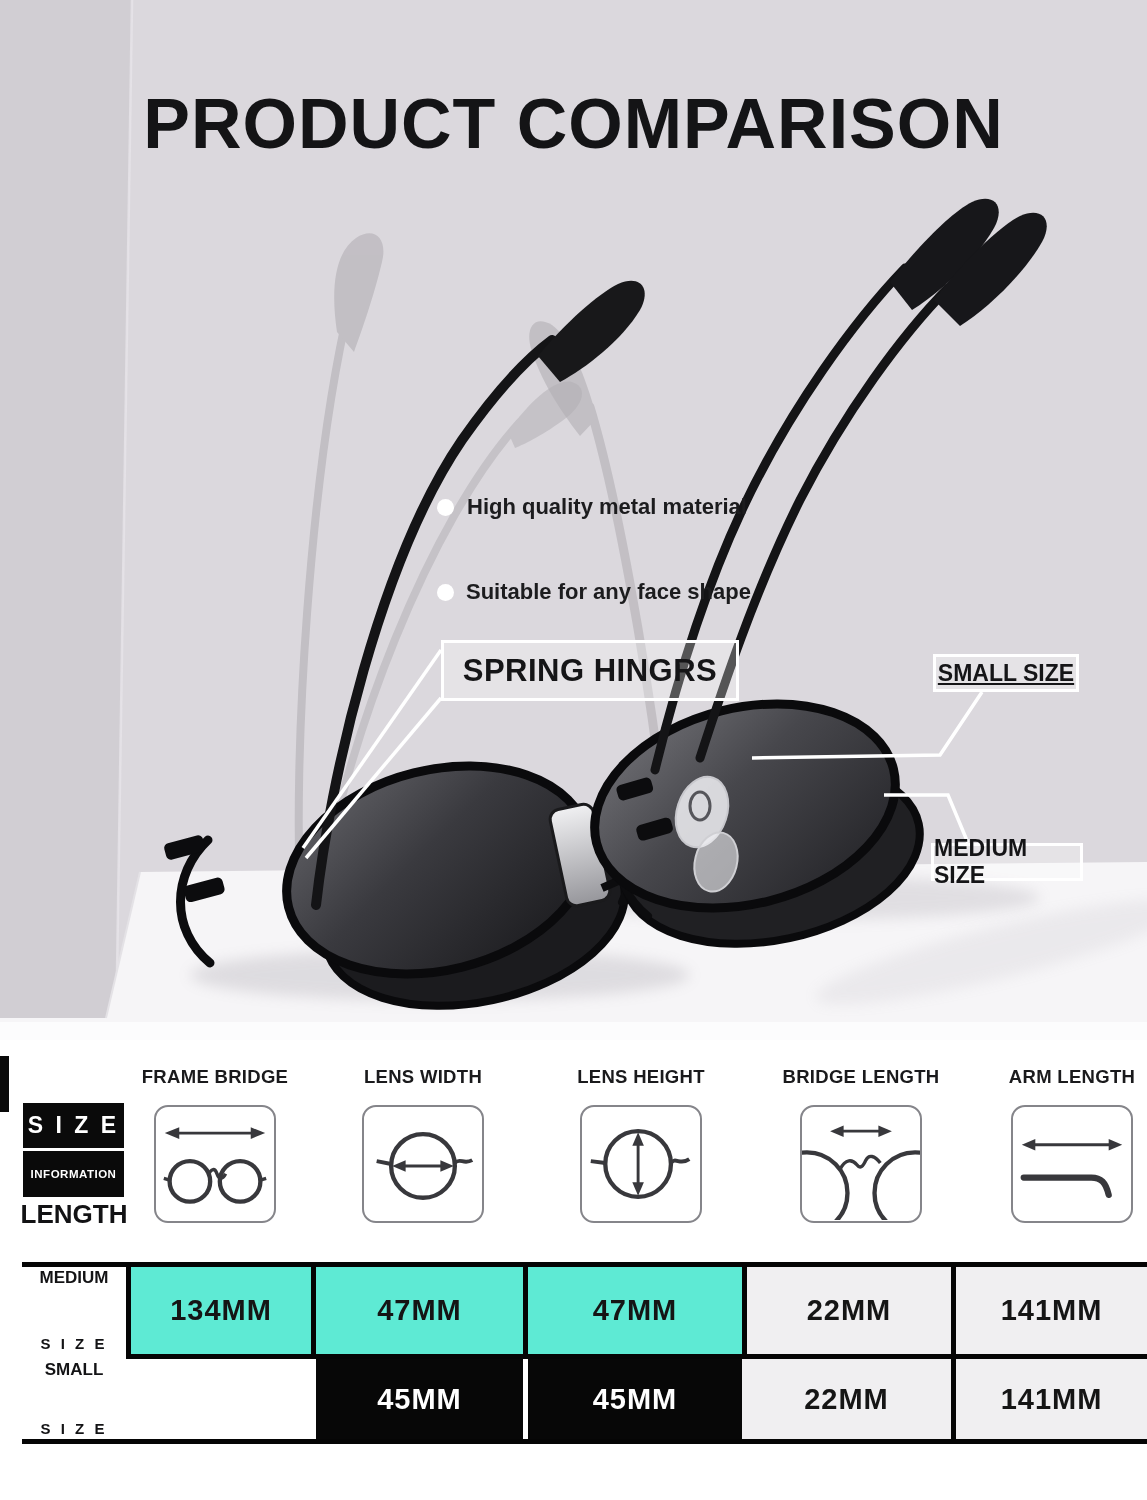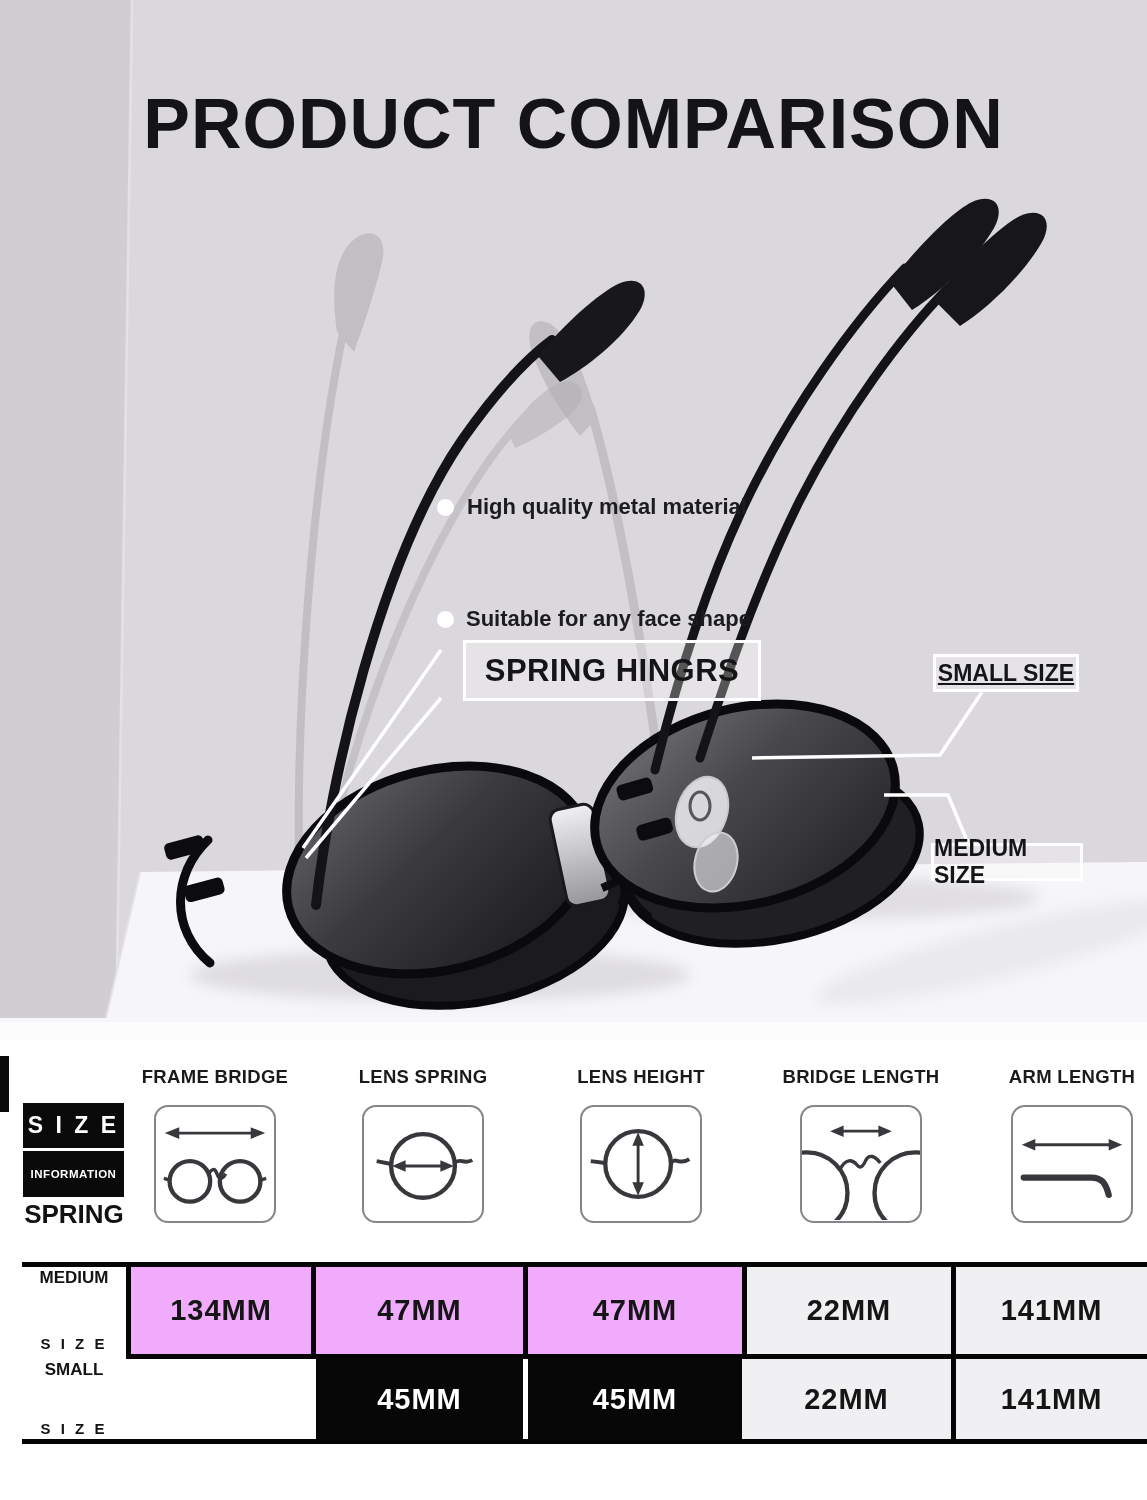--- a/index.html
+++ b/index.html
@@ -7,21 +7,21 @@
         font-family:"Liberation Sans",sans-serif;}
   .photo-svg{position:absolute;left:0;top:0;width:1147px;height:1040px;display:block;}
   .abs{position:absolute;}
   .page-title{left:0;top:84px;width:1147px;text-align:center;font-size:70px;font-weight:bold;
               letter-spacing:1px;color:#141416;}
   .feature{left:437px;display:flex;align-items:center;gap:13px;}
   .feature .dot{width:17px;height:17px;border-radius:50%;background:#ffffff;flex:0 0 auto;}
   .feature .ftext{font-size:22px;font-weight:bold;color:#1c1c1e;white-space:nowrap;}
   .callout{border:3px solid #ffffff;background:rgba(255,255,255,0.28);display:flex;
            align-items:center;justify-content:center;color:#151517;font-weight:bold;box-sizing:border-box;}
-  .spring-box{left:441px;top:640px;width:298px;height:61px;font-size:31px;letter-spacing:0.5px;margin-left:22px;}
+  .spring-box{left:441px;top:640px;width:298px;height:61px;font-size:31px;letter-spacing:0.5px;}
   .small-box{left:933px;top:654px;width:146px;height:38px;font-size:23px;text-decoration:underline;}
   .medium-box{left:931px;top:843px;width:152px;height:38px;font-size:23px;}
   
   .accent-bar{left:0;top:1056px;width:9px;height:56px;background:#0a0a0a;}
   .size-black{left:23px;width:101px;background:#0a0a0a;color:#ffffff;display:flex;
               align-items:center;justify-content:center;font-weight:bold;}
   .size-line1{top:1103px;height:45px;font-size:23px;letter-spacing:3px;}
   .size-line2{top:1151px;height:46px;font-size:11.5px;letter-spacing:0.5px;}
   .size-choose{left:19px;top:1199px;width:110px;text-align:center;font-size:26px;
                font-weight:bold;color:#121214;}
@@ -29,21 +29,21 @@
               letter-spacing:0.3px;color:#1a1a1c;}
   .icon-box{top:1105px;width:122px;height:118px;border:2px solid #85858a;border-radius:14px;
             background:#ffffff;box-sizing:border-box;display:flex;align-items:center;justify-content:center;}
   .icon-box svg{display:block;}
   
   .tline{background:#050505;}
   .cell{display:flex;align-items:center;justify-content:center;font-weight:bold;box-sizing:border-box;}
   .row1{top:1267px;height:87px;}
   .row2{top:1359px;height:80px;}
   .val{font-size:29px;letter-spacing:1px;}
-  .gray{background:#f0abfc;color:#151515;border-left:5px solid #050505;}
+  .gray{background:#5eead4;color:#151515;border-left:5px solid #050505;}
   .light1{background:#f0eff1;color:#151515;border-left:5px solid #050505;}
   .blackc{background:#070707;color:#ffffff;}
   .blackc.bw{border-left:5px solid #ffffff;}
   .light2{background:#f0eff1;color:#151515;}
   .light2.bb{border-left:5px solid #050505;}
   .labelcell{left:22px;width:104px;background:#ffffff;color:#131315;display:flex;flex-direction:column;
              align-items:center;justify-content:space-between;line-height:1.25;}
   .labelcell .l1{font-size:17px;font-weight:bold;}
   .labelcell .l2{font-size:15px;font-weight:bold;letter-spacing:3px;}
 </style>
@@ -141,36 +141,36 @@
       <polyline points="968,843 948,795 884,795"></polyline>
     </g>
   </svg>
 
   <div class="abs page-title">PRODUCT COMPARISON</div>
 
   <div class="abs feature" style="top:494px;">
     <span class="dot"></span>
     <span class="ftext">High quality metal material</span>
   </div>
-  <div class="abs feature" style="top:606px;gap:12px;">
+  <div class="abs feature" style="top:579px;gap:12px;">
     <span class="dot"></span>
     <span class="ftext">Suitable for any face shape</span>
   </div>
 
   <div class="abs callout spring-box">SPRING HINGRS</div>
   <div class="abs callout small-box">SMALL SIZE</div>
   <div class="abs callout medium-box">MEDIUM SIZE</div>
 
   <div class="abs accent-bar"></div>
   <div class="abs size-black size-line1">S I Z E</div>
   <div class="abs size-black size-line2">INFORMATION</div>
-  <div class="abs size-choose">SPRING</div>
+  <div class="abs size-choose">LENGTH</div>
 
   <div class="abs col-header" style="left:105px;">FRAME BRIDGE</div>
-  <div class="abs col-header" style="left:313px;">LENS SPRING</div>
+  <div class="abs col-header" style="left:313px;">LENS WIDTH</div>
   <div class="abs col-header" style="left:531px;">LENS HEIGHT</div>
   <div class="abs col-header" style="left:751px;">BRIDGE LENGTH</div>
   <div class="abs col-header" style="left:962px;">ARM LENGTH</div>
 
   <div class="abs icon-box" style="left:154px;">
     <svg width="118" height="112" viewBox="0 0 120 116" fill="none" stroke="#38383c">
       <line x1="18" y1="26" x2="102" y2="26" stroke-width="3"></line>
       <polygon points="8,26 23,20 23,32" fill="#38383c" stroke="none"></polygon>
       <polygon points="112,26 97,20 97,32" fill="#38383c" stroke="none"></polygon>
       <circle cx="34" cy="76" r="21" stroke-width="4.5"></circle>

